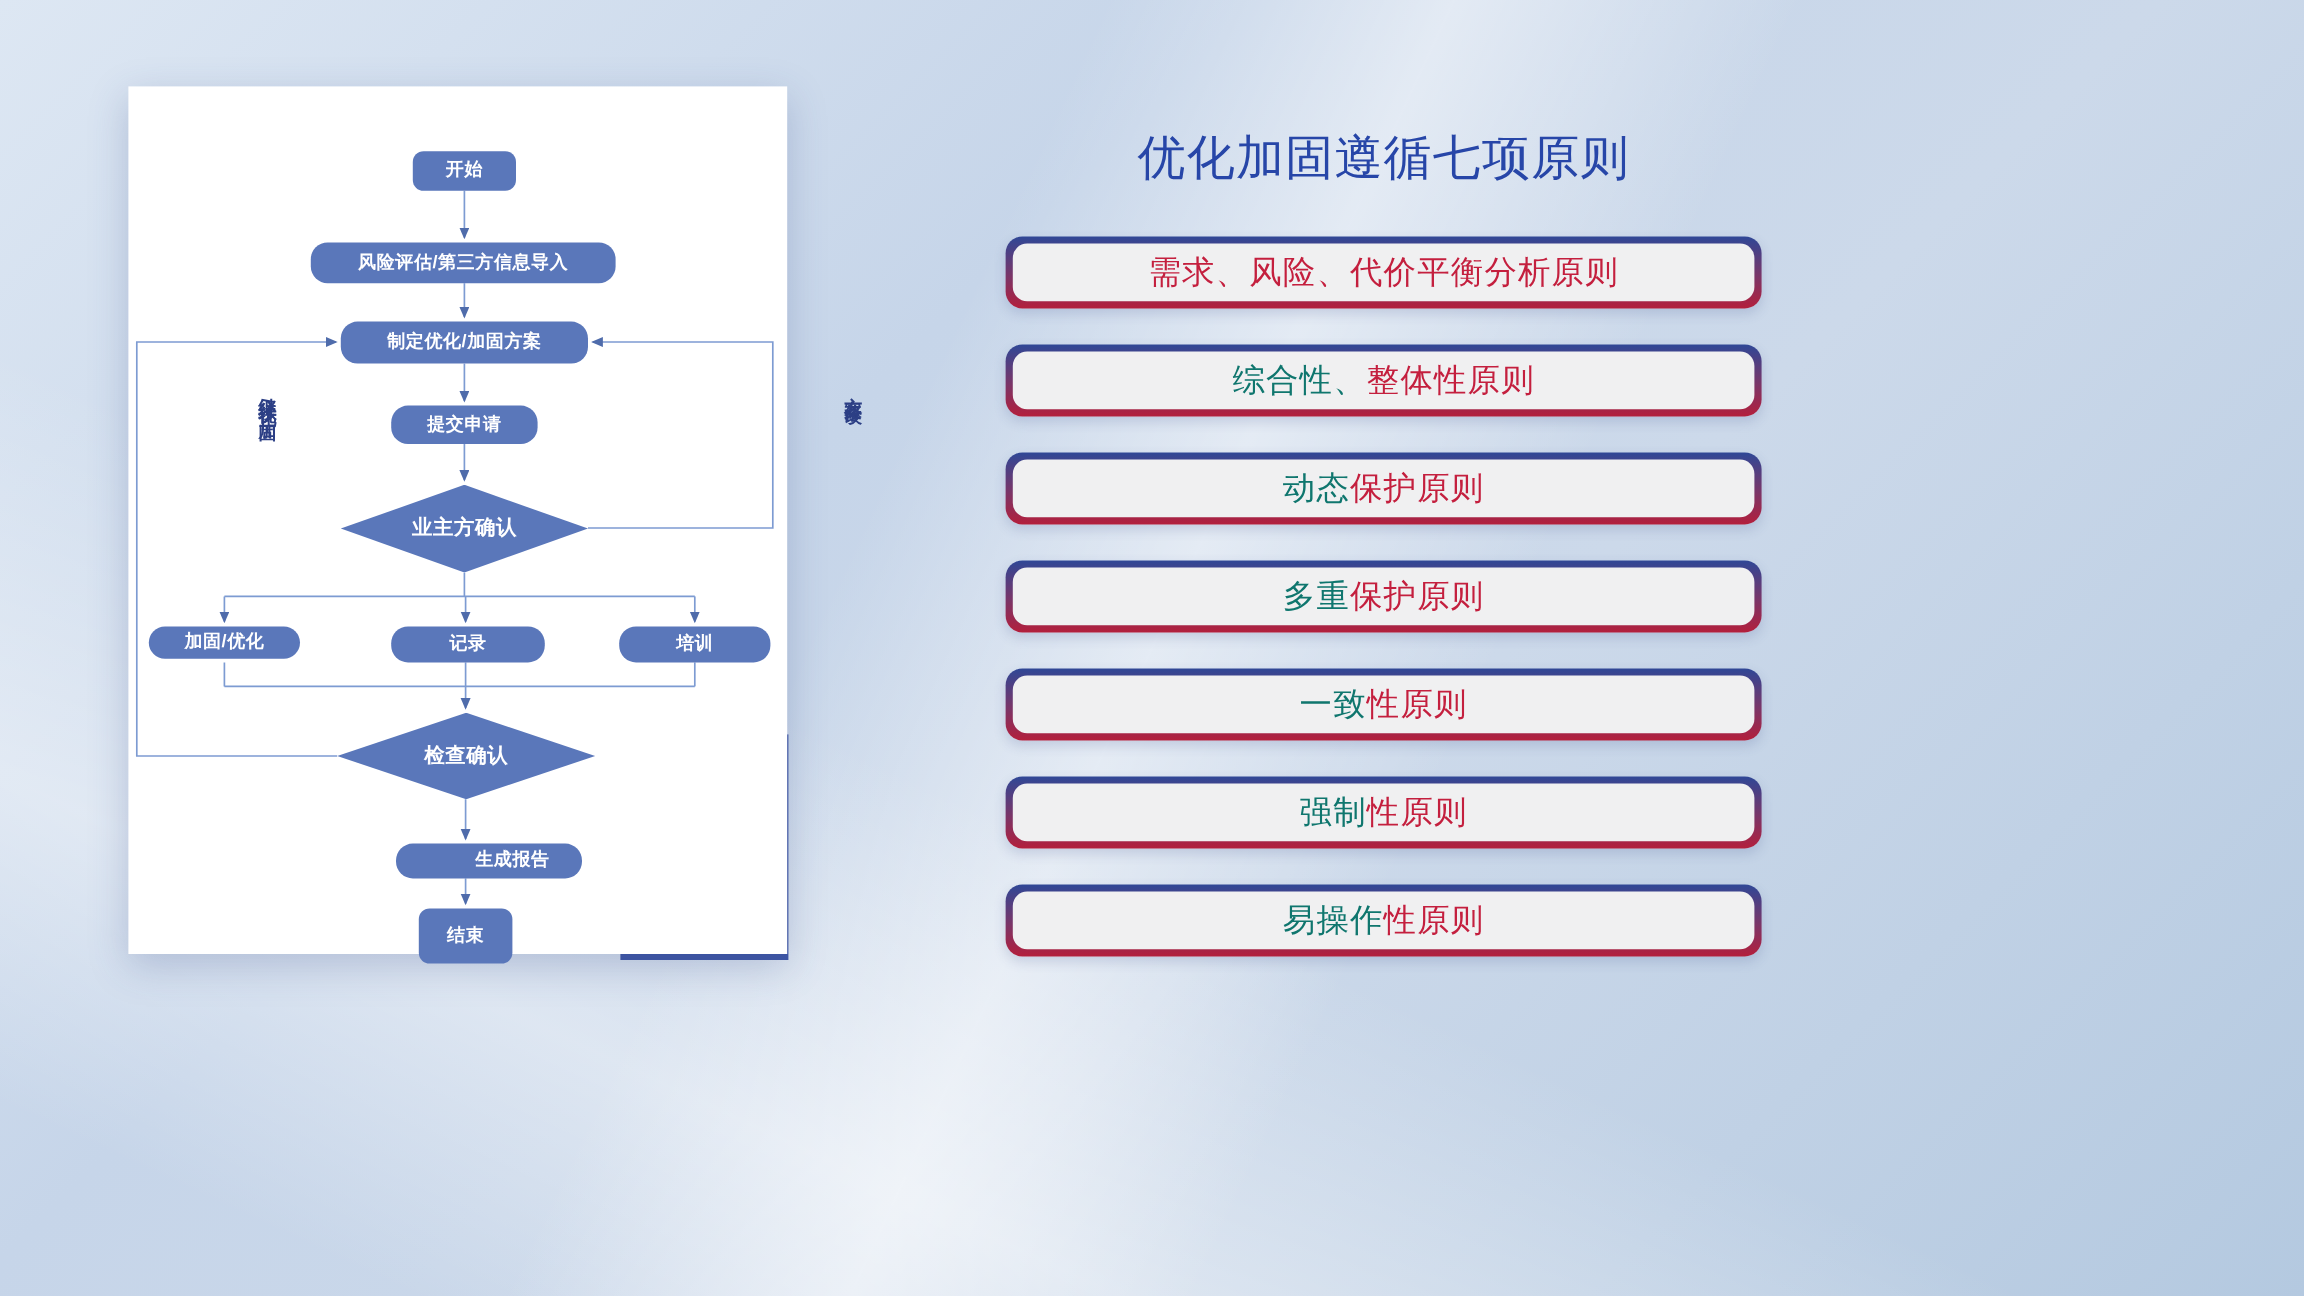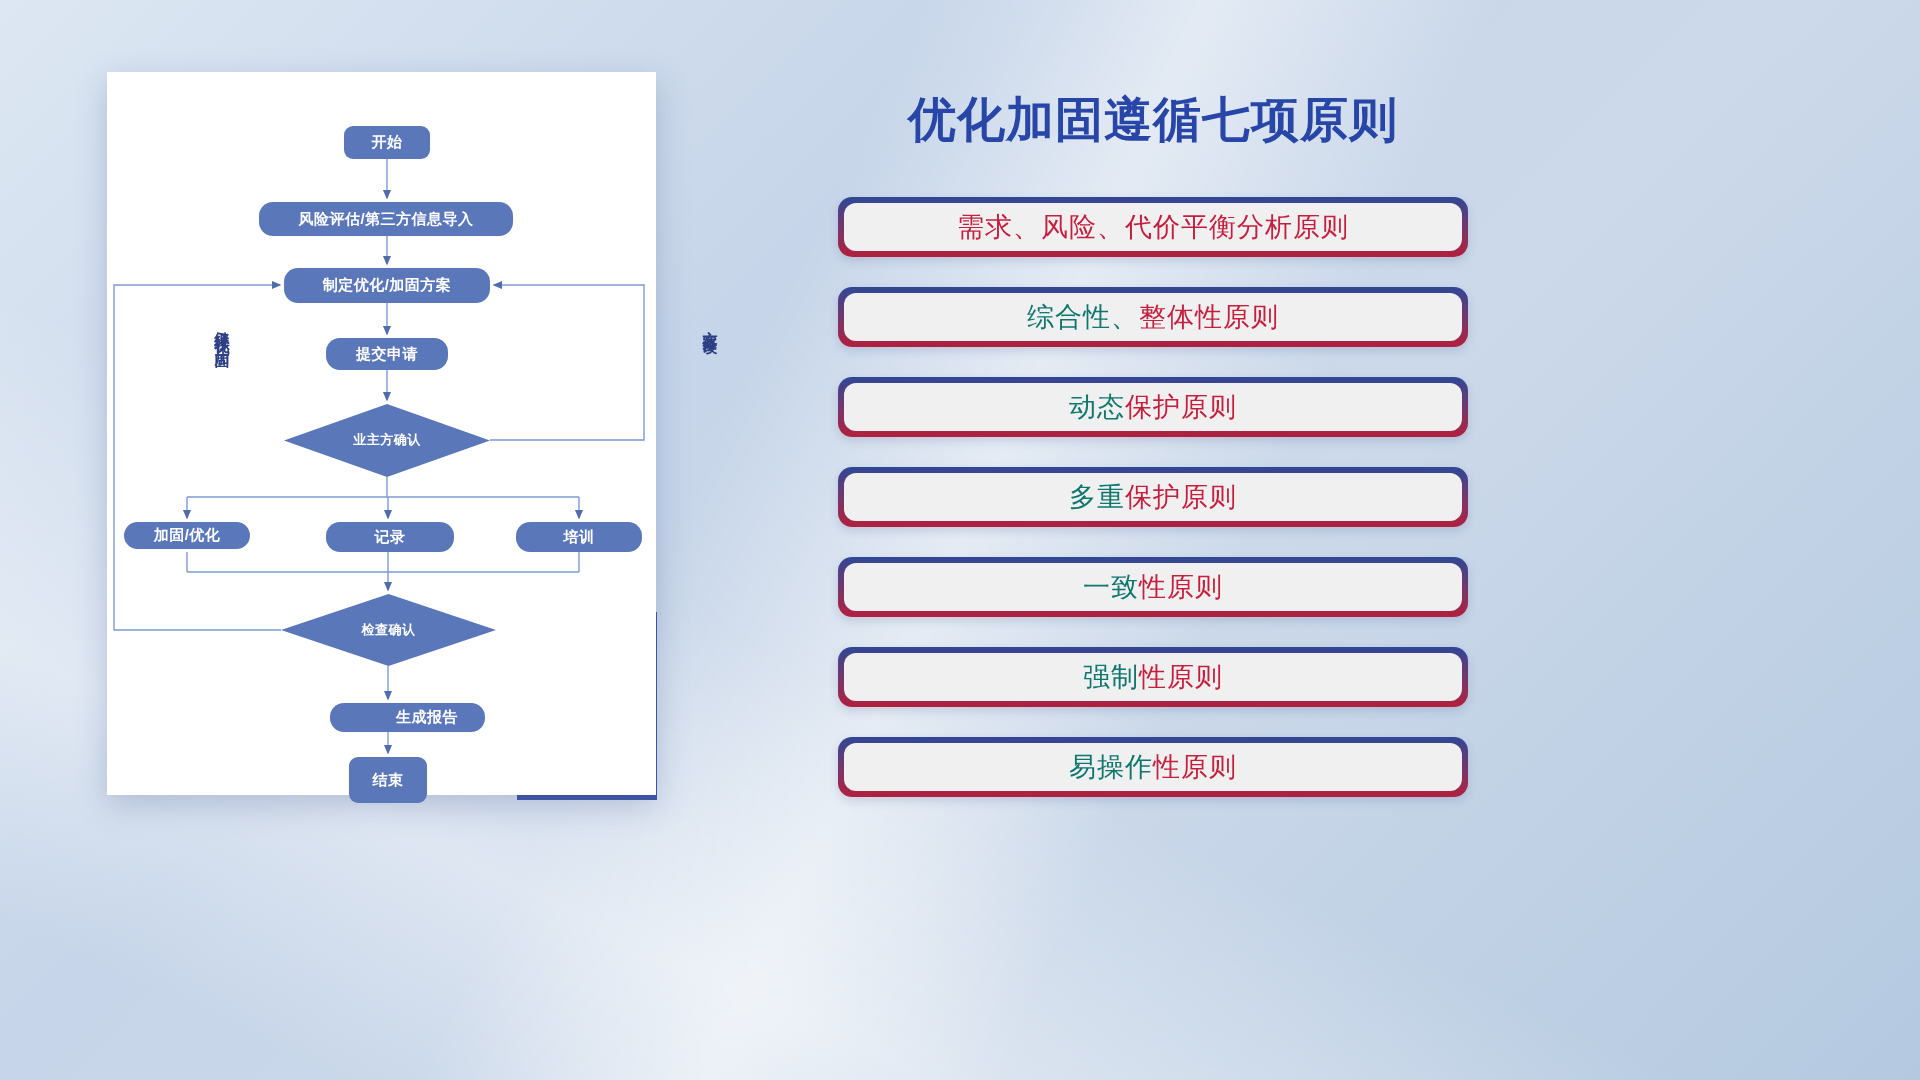--- a/index.html
+++ b/index.html
@@ -56,21 +56,21 @@
     text-align: center;
     border-radius: 14px;
     line-height: 1.1;
     letter-spacing: 0.5px;
   }
   .node.pill { border-radius: 9px; }
   .node.diamond {
     background: #5a77ba;
     border-radius: 0;
     clip-path: polygon(50% 0, 100% 50%, 50% 100%, 0 50%);
-    font-size: 13px;
+    font-size: 17px;
   }
   .n-start    { left:237px; top:54px;  width:86px;  height:33px; }
   .n-risk     { left:152px; top:130px; width:254px; height:34px; }
   .n-plan     { left:177px; top:196px; width:206px; height:35px; }
   .n-submit   { left:219px; top:266px; width:122px; height:32px; }
   .n-d1       { left:177px; top:332px; width:206px; height:73px; }
   .n-reinforce{ left:17px;  top:450px; width:126px; height:27px; }
   .n-record   { left:219px; top:450px; width:128px; height:30px; }
   .n-training { left:409px; top:450px; width:126px; height:30px; }
   .n-d2       { left:174px; top:522px; width:215px; height:72px; }
@@ -92,26 +92,26 @@
 
   
   .right-col {
     position: absolute;
     left: 838px; top: 0;
     width: 630px; height: 1080px;
     z-index: 2;
   }
   .title {
     position: absolute;
-    left: 0; top: 88px;
+    left: 0; top: 104px;
     width: 100%;
     margin: 0;
     text-align: center;
-    font-size: 48px;
-    font-weight: bold;
+    font-size: 40px;
+    font-weight: normal;
     color: #2746a8;
     letter-spacing: 1px;
   }
   .pbox-list {
     position: absolute;
     left: 0; top: 197px;
     width: 630px;
     display: flex;
     flex-direction: column;
     gap: 30px;

